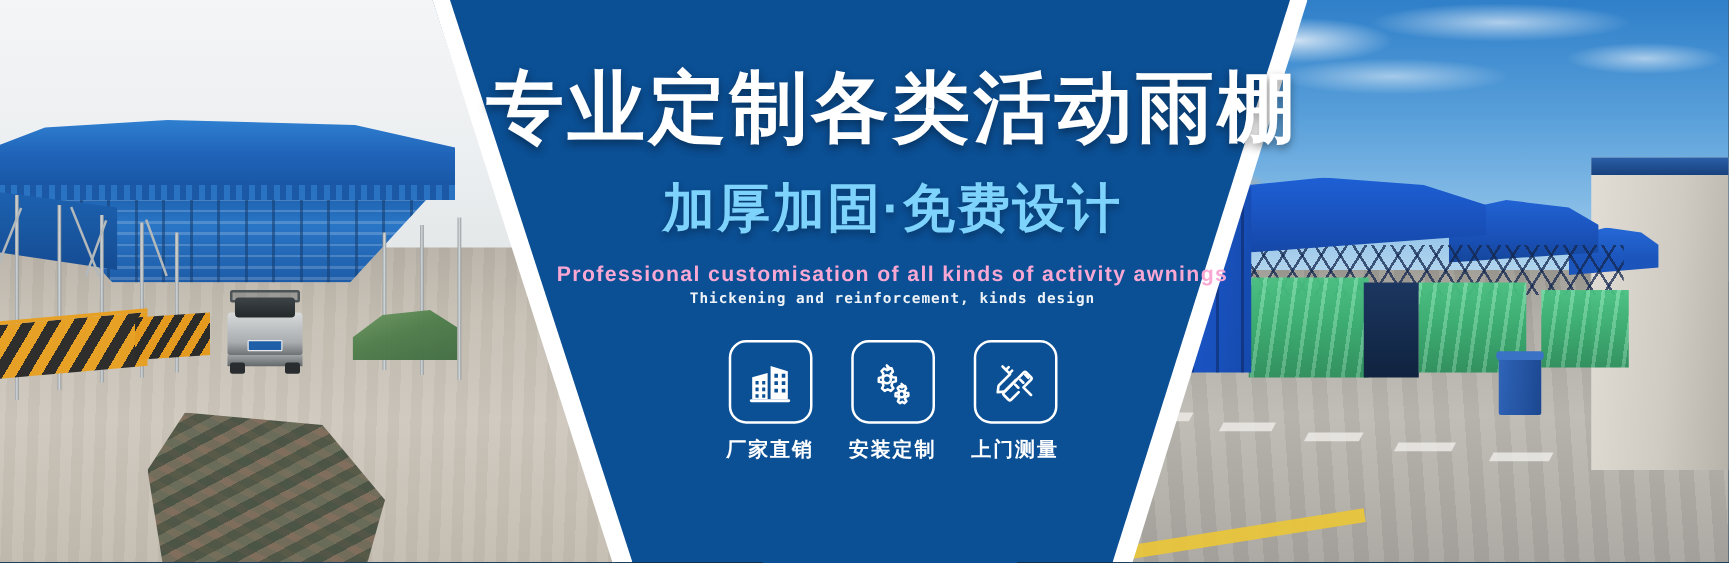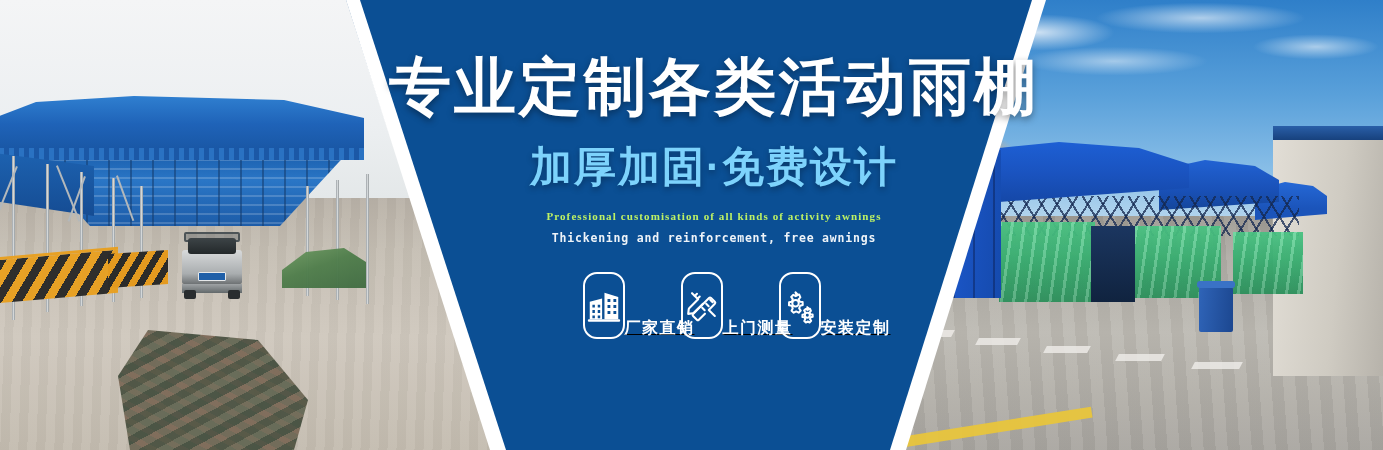--- a/index.html
+++ b/index.html
@@ -252,36 +252,36 @@
   }
   .subhead{
     position:absolute; left:0; right:0; top:146px;
     font-size:42px; font-weight:bold; color:#7dd3fc;
     letter-spacing:2px; line-height:1;
     text-shadow:0 3px 6px rgba(0,0,0,.30);
     white-space:nowrap;
   }
   .eng1{
     position:absolute; left:0; right:0; top:210px;
-    font-family:Liberation Serif, serif;
-    font-size:11px; color:#bef264; letter-spacing:1.1px; font-weight:bold;
+    font-family:Liberation Sans, sans-serif;
+    font-size:17px; color:#f9a8d4; letter-spacing:1.1px; font-weight:bold;
     white-space:nowrap;
   }
   .eng2{
     position:absolute; left:0; right:0; top:231px;
     font-family:"DejaVu Sans Mono","Liberation Mono",monospace;
     font-size:11.5px; color:#eef3f8; letter-spacing:.8px; font-weight:bold;
     white-space:nowrap;
   }
 
   .features{
     position:absolute; left:0; right:0; top:272px;
     display:flex; justify-content:center; gap:31px;
   }
-  .feature{ width:67px; display:flex; flex-direction:row; align-items:flex-end; cursor:pointer;text-decoration:underline; }
+  .feature{ width:67px; display:flex; flex-direction:column; align-items:center; cursor:pointer; }
   .feat-box{
     width:67px; height:67px; border:2.5px solid #ffffff; border-radius:14px;
     display:flex; align-items:center; justify-content:center;
   }
   .feat-box svg{ width:38px; height:38px; display:block; }
   .feat-label{
     margin-top:11px; font-size:16px; font-weight:bold; color:#ffffff;
     letter-spacing:1.5px; white-space:nowrap;
   }
 </style>
@@ -365,63 +365,63 @@
 
   <div class="center">
     <div class="center-inner">
 
       <div class="headline">专业定制各类活动雨棚</div>
 
       <div class="subhead">加厚加固·免费设计</div>
 
       <div class="eng1">Professional customisation of all kinds of activity awnings</div>
 
-      <div class="eng2">Thickening and reinforcement, free awnings</div>
+      <div class="eng2">Thickening and reinforcement, kinds design</div>
 
       <div class="features">
 
         <div class="feature">
           <div class="feat-box">
             <span>
               <svg viewBox="0 0 40 40" fill="#ffffff" aria-hidden="true">
                 <path d="M5 34h13V12L5 15.5V34zm2.8-15.3h2.6v3H7.8v-3zm0 5.6h2.6v3H7.8v-3zm0 5.6h2.6v3H7.8v-3zm5.6-11.2H16v3h-2.6v-3zm0 5.6H16v3h-2.6v-3zm0 5.6H16v3h-2.6v-3z"></path>
                 <path d="M20.5 34H35V10.5L20.5 6V34zm3.2-21.3h3v3.2h-3v-3.2zm0 6.3h3v3.2h-3v-3.2zm0 6.3h3v3.2h-3v-3.2zm6.2-12.6h3v3.2h-3v-3.2zm0 6.3h3v3.2h-3v-3.2zm0 6.3h3v3.2h-3v-3.2z"></path>
                 <rect x="3" y="34" width="34" height="2.6" rx="1.2"></rect>
               </svg>
             </span>
           </div>
           <div class="feat-label">厂家直销</div>
+        </div>
+
+        <div class="feature">
+          <div class="feat-box">
+            <span>
+              <svg viewBox="0 0 40 40" fill="none" stroke="#ffffff" stroke-width="2.1" stroke-linejoin="round" aria-hidden="true">
+                <path d="M15.2 5.6l1.1 2.7 2.9-.3 1.2 2.9-2 2.1 1.5 2.5 2.9.3.1 3.2-2.8.7-1 2.8 1.7 2.3-2.2 2.3-2.6-1.4-2.6 1.4-2.3-2.1 1.3-2.6-1.1-2.7-2.9-.4.1-3.2 2.9-.5 1-2.8-1.7-2.4 2.3-2.2 2.5 1.4 2.5-1.3z"></path>
+                <circle cx="15.3" cy="17.2" r="3.4"></circle>
+                <path d="M27.6 21.2l.8 2 2.2-.2.9 2.2-1.5 1.6 1.1 1.9 2.2.2.1 2.4-2.1.5-.8 2.1 1.3 1.8-1.7 1.7-1.9-1.1-2 1.1-1.7-1.6 1-2-.8-2-2.2-.3.1-2.4 2.2-.4.7-2.1-1.2-1.8 1.7-1.7 1.9 1.1 1.7-1z"></path>
+                <circle cx="27.7" cy="29.8" r="2.6"></circle>
+              </svg>
+            </span>
+          </div>
+          <div class="feat-label">安装定制</div>
         </div>
 
         <div class="feature">
           <div class="feat-box">
             <span>
               <svg viewBox="0 0 40 40" fill="none" stroke="#ffffff" stroke-width="2.2" stroke-linecap="round" stroke-linejoin="round" aria-hidden="true">
                 <path d="M9.5 6.5l6.4 6.4-9.4 9.4a1.6 1.6 0 0 0-.45.95l-.6 5 5-.6c.36-.05.7-.2.95-.45l9.4-9.4"></path>
                 <path d="M12.4 9.4l2.3-2.3M15.3 12.3l2.3-2.3"></path>
                 <path d="M33.5 30.5l-6.4-6.4 6.4-6.4a1.5 1.5 0 0 0 0-2.1l-4-4a1.5 1.5 0 0 0-2.1 0L10.6 28.4a1.5 1.5 0 0 0 0 2.1l4 4a1.5 1.5 0 0 0 2.1 0l6.4-6.4"></path>
                 <path d="M24.4 17.6l2.6 2.6M20.2 21.8l2.6 2.6M28.6 13.4l2.6 2.6"></path>
               </svg>
             </span>
           </div>
           <div class="feat-label">上门测量</div>
         </div>
 
-        <div class="feature">
-          <div class="feat-box">
-            <span>
-              <svg viewBox="0 0 40 40" fill="none" stroke="#ffffff" stroke-width="2.1" stroke-linejoin="round" aria-hidden="true">
-                <path d="M15.2 5.6l1.1 2.7 2.9-.3 1.2 2.9-2 2.1 1.5 2.5 2.9.3.1 3.2-2.8.7-1 2.8 1.7 2.3-2.2 2.3-2.6-1.4-2.6 1.4-2.3-2.1 1.3-2.6-1.1-2.7-2.9-.4.1-3.2 2.9-.5 1-2.8-1.7-2.4 2.3-2.2 2.5 1.4 2.5-1.3z"></path>
-                <circle cx="15.3" cy="17.2" r="3.4"></circle>
-                <path d="M27.6 21.2l.8 2 2.2-.2.9 2.2-1.5 1.6 1.1 1.9 2.2.2.1 2.4-2.1.5-.8 2.1 1.3 1.8-1.7 1.7-1.9-1.1-2 1.1-1.7-1.6 1-2-.8-2-2.2-.3.1-2.4 2.2-.4.7-2.1-1.2-1.8 1.7-1.7 1.9 1.1 1.7-1z"></path>
-                <circle cx="27.7" cy="29.8" r="2.6"></circle>
-              </svg>
-            </span>
-          </div>
-          <div class="feat-label">安装定制</div>
-        </div>
-
 
       </div>
     </div>
   </div>
 
 </div>
 
 </body></html>

